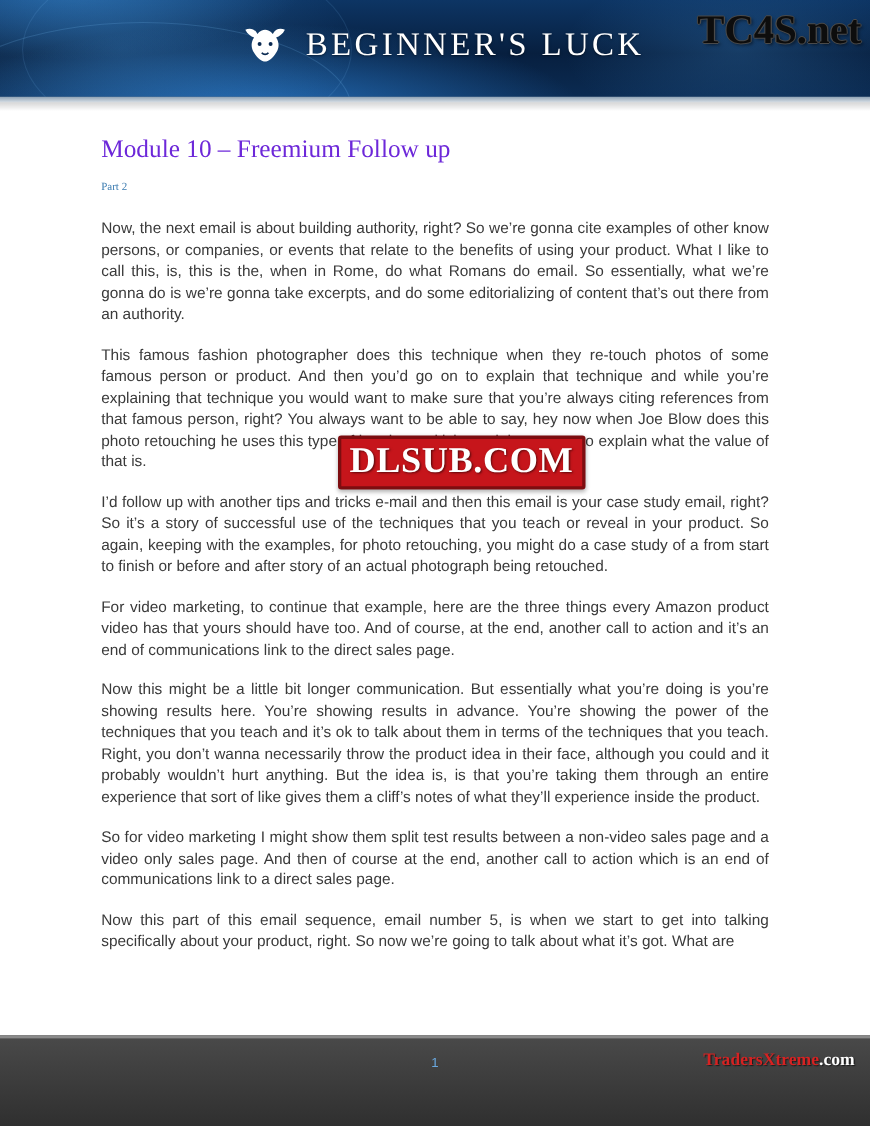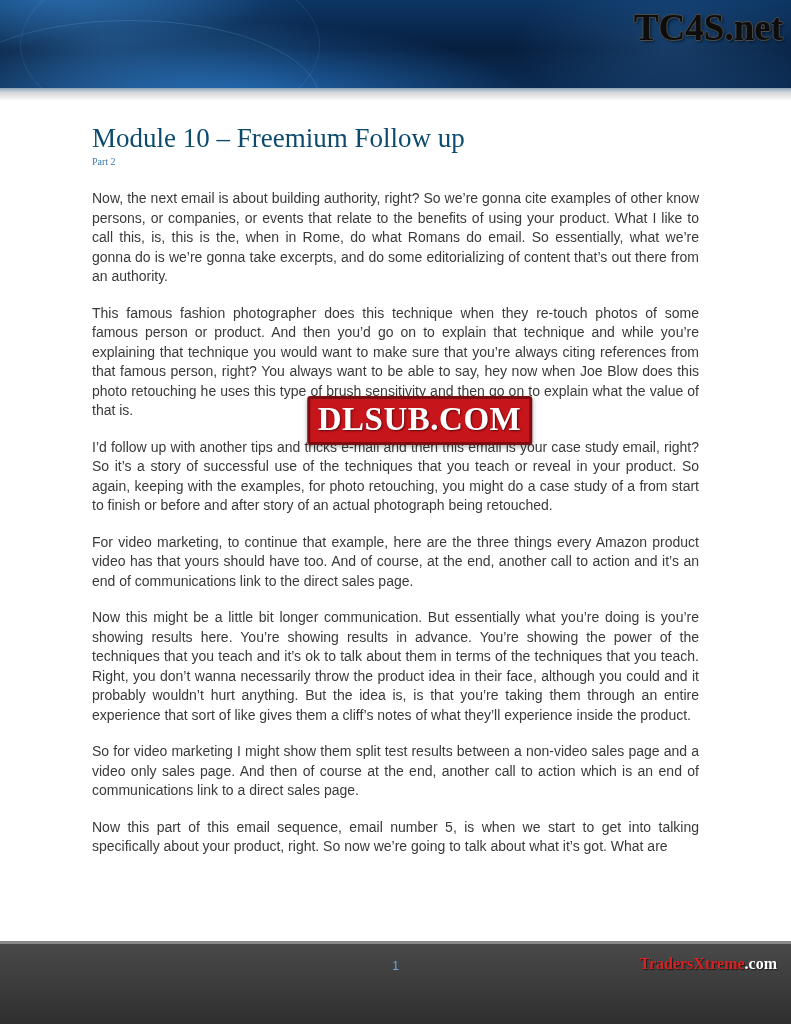--- a/index.html
+++ b/index.html
@@ -104,23 +104,23 @@
   
   .content {
     position: absolute;
     left: 0; top: 101px;
     width: 791px;
     height: 840px;
     padding: 22px 92px 0 92px;
   }
   .doc-title {
     font-family: "Liberation Serif", serif;
-    font-size: 27px;
-    color: #0c4a6e;
-    margin: 0 0 2px 0;
+    font-size: 23px;
+    color: #6d28d9;
+    margin: 0 0 16px 0;
     font-weight: normal;
   }
   .doc-subtitle {
     font-family: "Liberation Serif", serif;
     font-size: 10px;
     color: #3b7bb0;
     margin: 0 0 22px 0;
     font-weight: normal;
   }
   .para {
@@ -192,20 +192,31 @@
 <body>
 
 <div class="page">
 
   <div class="header">
     <div class="swoosh1"></div>
     <div class="swoosh2"></div>
     <div class="swoosh3"></div>
     <div class="glow-right"></div>
 
+    <div class="brand">
+      <span class="bull">
+        <svg width="46" height="46" viewBox="0 0 46 46" aria-hidden="true">
+          <path d="M5 9 C9 7 14 8 16 13 C18 10 21 9 23 9 C25 9 28 10 30 13 C32 8 37 7 41 9 C39 13 36 15 33 16 C36 20 36 26 33 30 C30 35 26 38 23 38 C20 38 16 35 13 30 C10 26 10 20 13 16 C10 15 7 13 5 9 Z" fill="#ffffff"></path>
+          <circle cx="18" cy="22" r="1.8" fill="#0a2a52"></circle>
+          <circle cx="28" cy="22" r="1.8" fill="#0a2a52"></circle>
+          <path d="M20 30 C21.5 32 24.5 32 26 30" stroke="#0a2a52" stroke-width="1.6" fill="none"></path>
+        </svg>
+      </span>
+      <span class="brand-text">BEGINNER'S  LUCK</span>
+    </div>
 
     <div class="site-logo">TC4S.net</div>
   </div>
   <div class="header-bottom-line"></div>
   <div class="header-shadow"></div>
 
   <div class="content">
     <h1 class="doc-title">Module 10 – Freemium Follow up</h1>
     <h2 class="doc-subtitle">Part 2</h2>
 

